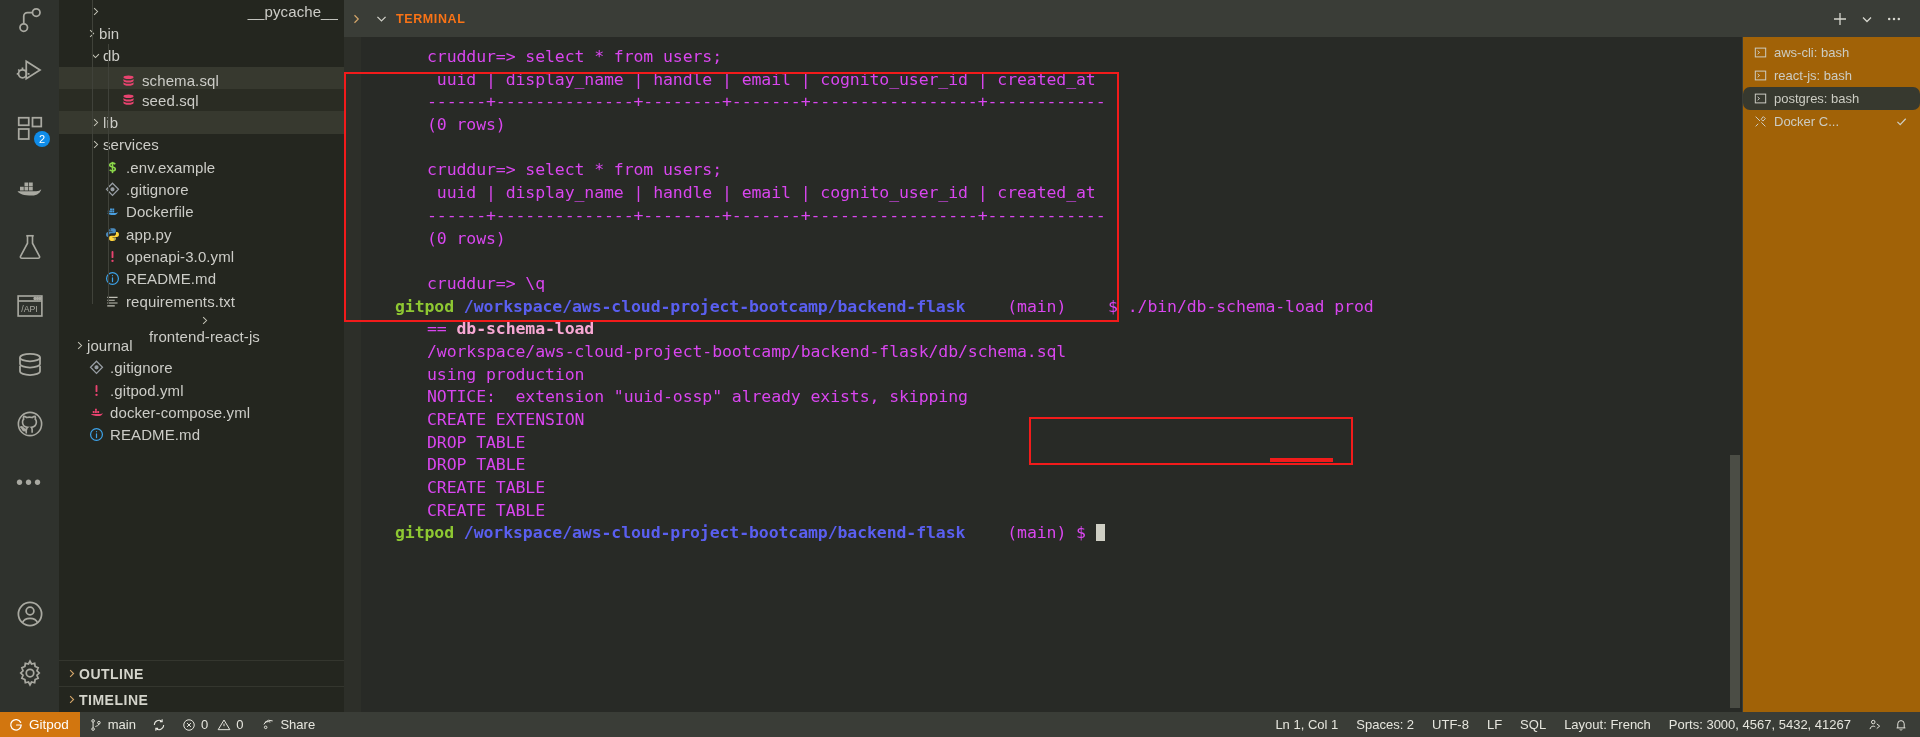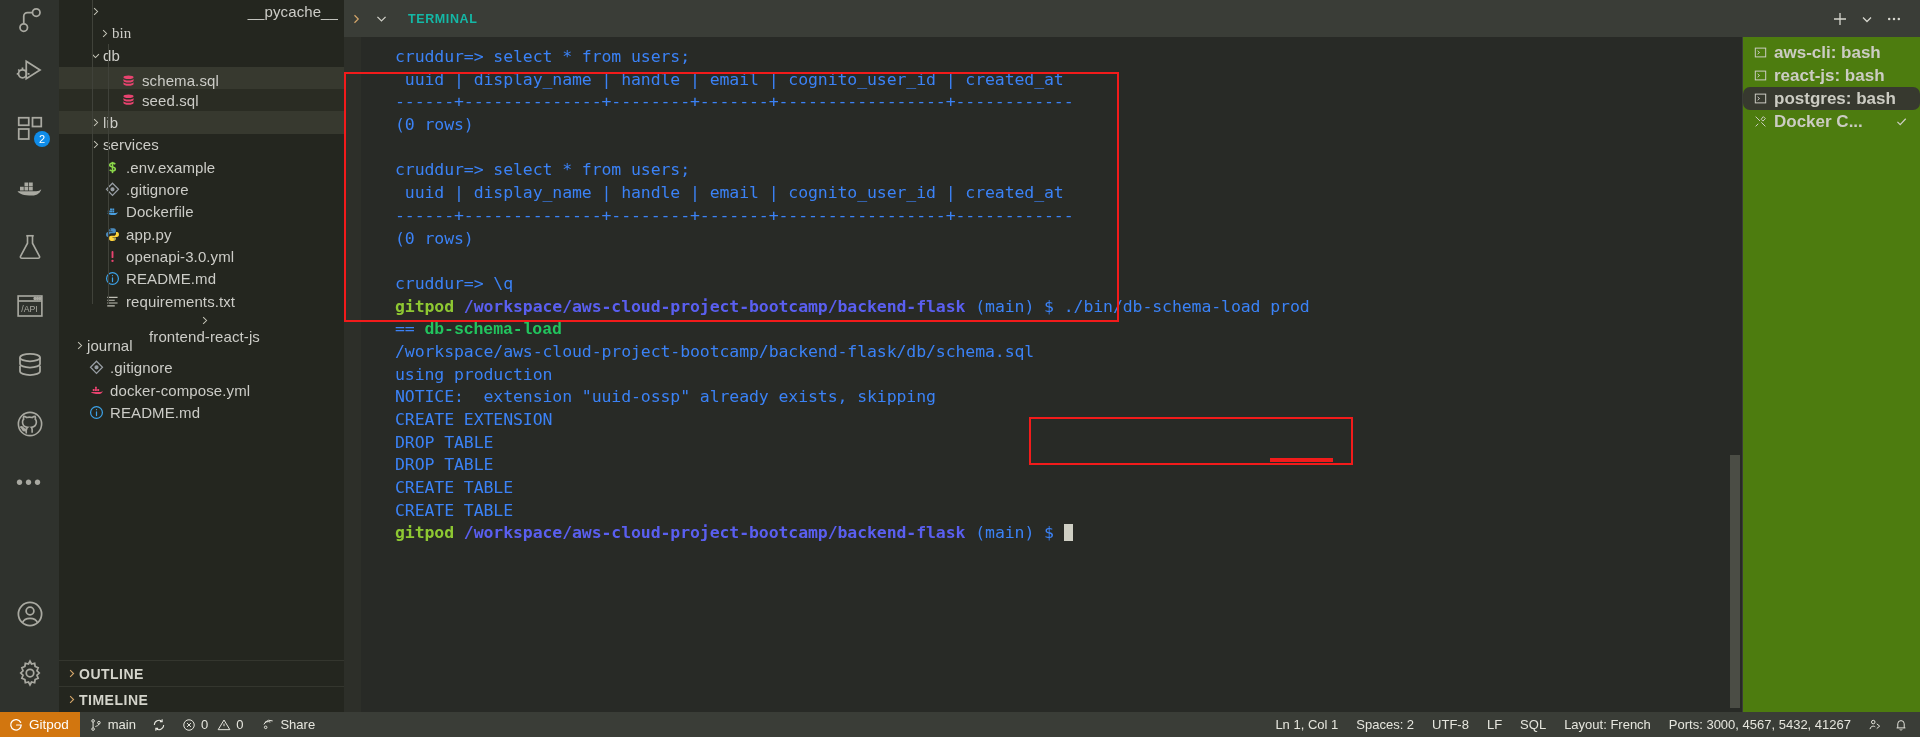--- a/index.html
+++ b/index.html
@@ -70,22 +70,22 @@
   
   .panel { flex: 1; min-width: 0; background: #282a26; display: flex; flex-direction: column; }
   .panel-head {
     height: 37px; flex: 0 0 37px; background: #3a3d37;
     display: flex; align-items: center; position: relative;
   }
   .panel-head-left { display: flex; align-items: center; height: 100%; }
   .ph-chev { width: 24px; display:flex; align-items:center; justify-content:center; color:#d4a66a; }
   .ph-chev svg { width: 12px; height: 12px; }
   .ph-title {
-    font-size: 12.5px; font-weight: bold; color: #14b8a6; letter-spacing: .6px;
-    margin-left: 14px;
+    font-size: 12.5px; font-weight: bold; color: #f97316; letter-spacing: .6px;
+    margin-left: 2px;
   }
   .ph-dd { width: 26px; display:flex; align-items:center; justify-content:center; color:#cfcfc7; }
   .ph-dd svg { width: 13px; height: 13px; }
   .panel-actions { margin-left: auto; display: flex; align-items: center; padding-right: 12px; gap: 4px; }
   .pa-btn {
     width: 28px; height: 28px; display: flex; align-items: center; justify-content: center;
     color: #d6d6ce;
   }
   .pa-btn svg { width: 16px; height: 16px; }
 
@@ -98,36 +98,36 @@
   .term-text {
     flex: 1; min-width: 0; position: relative;
     font-family: "DejaVu Sans Mono", monospace;
     font-size: 16.5px; line-height: 22.7px;
     color: #cfcfc4; padding: 9px 0 0 34px; white-space: pre;
     letter-spacing: -0.1px;
   }
   .term-text .ln { height: 22.7px; }
   .g-green { color: #8ec832; font-weight: bold; }
   .g-blue  { color: #5a5ff0; font-weight: bold; }
-  .g-grey  { color: #3b82f6; }
-  .g-cyan  { color: #22c55e; font-weight: bold; font-family: Liberation Mono, monospace; }
+  .g-grey  { color: #d946ef; margin-left: 32px; }
+  .g-cyan  { color: #f9a8d4; font-weight: bold; }
   .cursor { display:inline-block; width: 9px; height: 17px; background: #cfcfc4; vertical-align: -3px; }
 
   .term-scrollbar {
     position: absolute; right: 2px; top: 4px; width: 10px; bottom: 4px;
   }
   .term-scrollbar .thumb {
     position: absolute; left: 0; right: 0; top: 62%; bottom: 0; background: #4b4d45;
   }
 
   
   .term-tabs {
-    width: 178px; flex: 0 0 178px; background: #4d7c0f;
+    width: 178px; flex: 0 0 178px; background: #a16207;
     border-left: 1px solid #3a3d37; padding-top: 4px;
-    font-size: 17px; color: #ccccc3; font-weight: bold;
+    font-size: 13px; color: #ccccc3;
   }
   .tt-row {
     height: 23px; display: flex; align-items: center; padding-left: 10px; gap: 7px;
     white-space: nowrap;
   }
   .tt-row.active { background: #37392f; border-radius: 7px; }
   .tt-ico { width: 14px; flex: 0 0 14px; display: flex; align-items: center; justify-content: center; color: #cfcfc6; }
   .tt-ico svg { width: 13px; height: 13px; }
   .tt-check { margin-left: auto; padding-right: 12px; color: #cfcfc6; display:flex; }
   .tt-check svg { width: 13px; height: 13px; }
@@ -247,21 +247,21 @@
       <div class="tree" id="tree">
           <div class="row" style="padding-left: 28px; justify-content: space-between;">
             <span class="chev">
               <svg viewBox="0 0 16 16" fill="none" stroke="#c5c5b8" stroke-width="1.5">
                 <path d="M6 3l5 5-5 5"></path>
               </svg>
             </span>
             <span class="ficon" style="width: 0px; flex: 0 0 0px; margin-right: 0px;"></span>
             <span class="lbl">__pycache__</span>
           </div>
-          <div class="row" style="padding-left: 37px; font-family: Liberation Serif, serif;">
+          <div class="row" style="padding-left: 24px;">
             <span class="chev">
               <svg viewBox="0 0 16 16" fill="none" stroke="#c5c5b8" stroke-width="1.5">
                 <path d="M6 3l5 5-5 5"></path>
               </svg>
             </span>
             <span class="ficon" style="width: 0px; flex: 0 0 0px; margin-right: 0px;"></span>
             <span class="lbl">bin</span>
           </div>
           <div class="row" style="padding-left: 28px;">
             <span class="chev">
@@ -406,20 +406,30 @@
           </div>
           <div class="row" style="padding-left: 12px;">
             <span class="chev"></span>
             <span class="ficon">
               <svg viewBox="0 0 16 16" fill="none" stroke="#9aa0a6" stroke-width="1.3">
                 <path d="M8 1.3l6.4 6.4-6.4 6.6L1.6 7.7z"></path>
                 <circle cx="8" cy="7.8" r="1.6" fill="#9aa0a6"></circle>
               </svg>
             </span>
             <span class="lbl">.gitignore</span>
+          </div>
+          <div class="row" style="padding-left: 12px;">
+            <span class="chev"></span>
+            <span class="ficon">
+              <svg viewBox="0 0 16 16" fill="#e8436f">
+                <rect x="7" y="2.2" width="2" height="7.5" rx=".9"></rect>
+                <circle cx="8" cy="12.6" r="1.25"></circle>
+              </svg>
+            </span>
+            <span class="lbl">.gitpod.yml</span>
           </div>
           <div class="row" style="padding-left: 12px;">
             <span class="chev"></span>
             <span class="ficon">
               <svg viewBox="0 0 16 16" fill="#e8436f">
                 <path d="M2 9.5h10c1.1 0 2-.4 2.7-1.1-.4 1.7-2 3.4-4.9 3.4C6.7 11.8 3 11 2 9.5z"></path>
                 <rect x="4" y="6.4" width="2" height="2.2"></rect>
                 <rect x="6.4" y="6.4" width="2" height="2.2"></rect>
                 <rect x="8.8" y="6.4" width="2" height="2.2"></rect>
                 <rect x="6.4" y="4" width="2" height="2.2"></rect>

